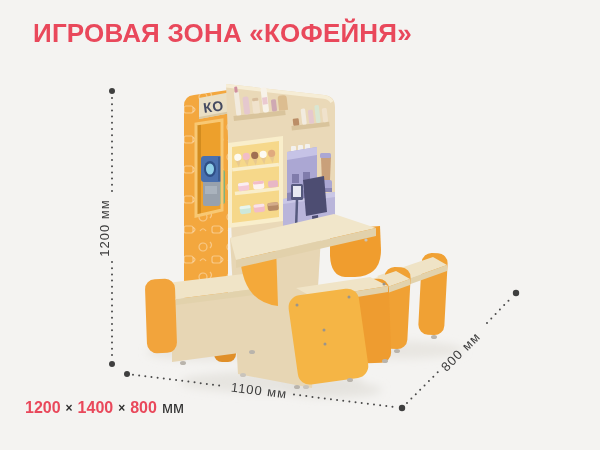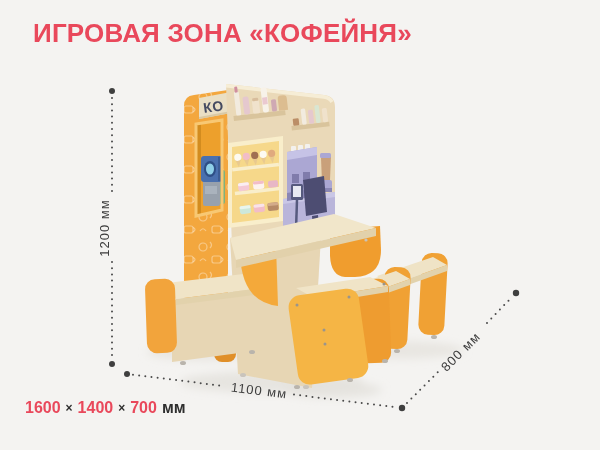--- a/index.html
+++ b/index.html
@@ -18,21 +18,21 @@
     letter-spacing:.2px;white-space:nowrap;
   }
   .hdr .accent{color:#e9485b;}
   .scene{position:absolute;left:0;top:0;}
   .ftr{
     position:absolute;left:25px;top:399px;
     font-size:16px;font-weight:800;color:#2e2e2e;white-space:nowrap;
   }
   .ftr .val{color:#e9485b;}
   .ftr .sep{font-size:12px;font-weight:700;color:#2e2e2e;margin:0 5px;vertical-align:1px;}
-  .ftr .unit{margin-left:5px;font-weight:700;margin-top:16px;}
+  .ftr .unit{margin-left:5px;font-weight:400;margin-top:16px;}
   svg text.dim{
     font-family:"Liberation Sans", sans-serif;
     font-size:13px;letter-spacing:1px;fill:#3c3c3c;
   }
   svg text.sign{
     font-family:"Liberation Sans", sans-serif;
     font-size:14px;font-weight:bold;fill:#454a60;letter-spacing:.5px;
   }
 </style>
 </head>
@@ -282,16 +282,16 @@
         <circle cx="402" cy="408" r="3.2"></circle>
         <circle cx="516" cy="293" r="3.2"></circle>
       </g>
     </g>
     <text class="dim" x="104" y="233" text-anchor="middle" transform="rotate(-90 104 228)">1200 мм</text>
     <text class="dim" x="259" y="395" text-anchor="middle" transform="rotate(7 259 391)">1100 мм</text>
     <text class="dim" x="461" y="356" text-anchor="middle" transform="rotate(-45 461 352)">800 мм</text>
   </svg>
 
   <div class="ftr">
-    <span class="val">1600</span><span class="sep">×</span><span class="val">1400</span><span class="sep">×</span><span class="val">700</span><span class="unit">мм</span>
+    <span class="val">1200</span><span class="sep">×</span><span class="val">1400</span><span class="sep">×</span><span class="val">800</span><span class="unit">мм</span>
   </div>
 
 </div>
 
 </body></html>

